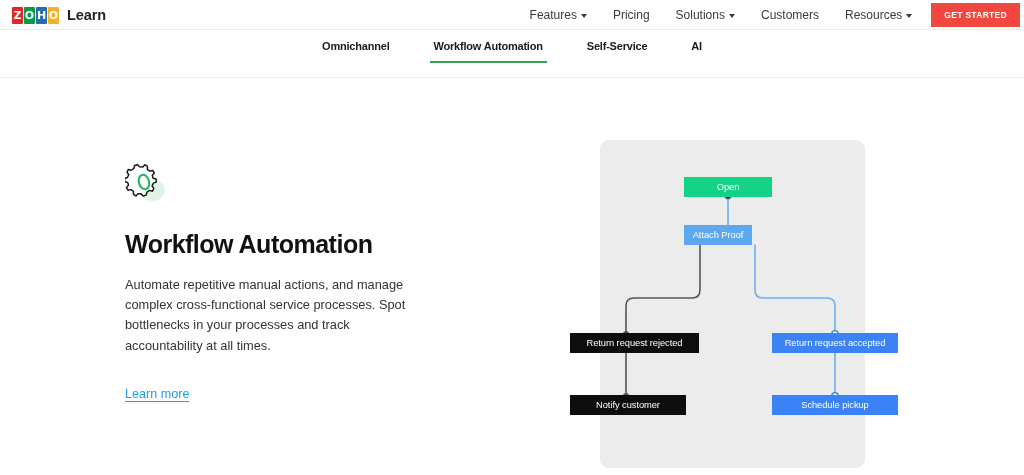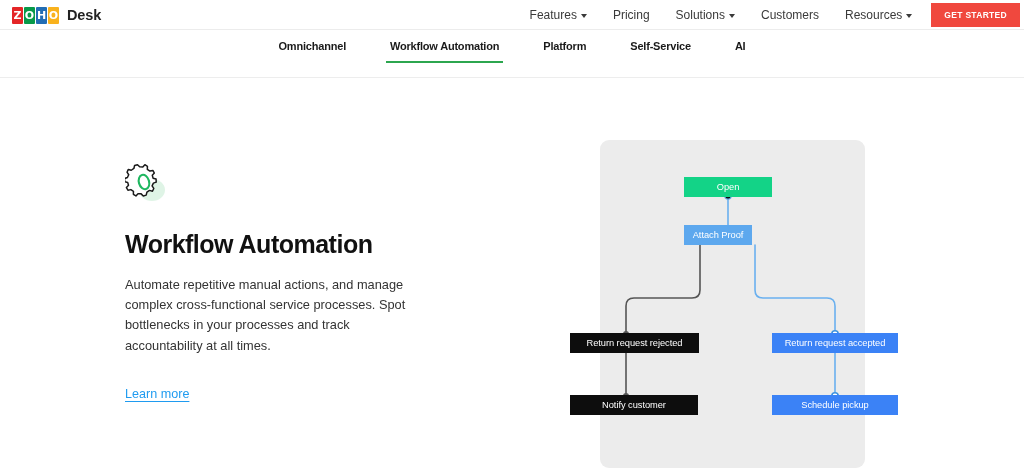--- a/index.html
+++ b/index.html
@@ -208,21 +208,21 @@
 
 <div class="header">
 
   <div class="brand">
     <span class="zoho-logo">
       <span class="zoho-tile t0">Z</span>
       <span class="zoho-tile t1">O</span>
       <span class="zoho-tile t2">H</span>
       <span class="zoho-tile t3">O</span>
     </span>
-    <span class="brand-name">Desk</span>
+    <span class="brand-name">Learn</span>
   </div>
 
   <div class="topnav">
     <div class="topnav-item">
       <span>Features</span>
       <span class="caret"></span>
     </div>
     <div class="topnav-item">
       <span>Pricing</span>
     </div>
@@ -237,21 +237,20 @@
       <span>Resources</span>
       <span class="caret"></span>
     </div>
     <button class="cta-button">GET STARTED</button>
   </div>
 </div>
 
 <div class="tabs">
   <div class="tab">Omnichannel</div>
   <div class="tab active">Workflow Automation</div>
-  <div class="tab">Platform</div>
   <div class="tab">Self-Service</div>
   <div class="tab">AI</div>
 </div>
 
 <div class="content-left">
 
   <div class="gear-wrap">
     <svg width="44" height="44" viewBox="0 0 44 44">
       <ellipse cx="27" cy="27" rx="13" ry="11" fill="#d9f2e2" opacity="0.85"></ellipse>
       <g transform="translate(19,19) rotate(-16) translate(-19,-19)">
@@ -287,15 +286,15 @@
 </svg>
 
 <div class="node green" style="left:684px; top:177px; width:88px;">Open</div>
 
 <div class="node blue" style="left:684px; top:225px; width:68px;">Attach Proof</div>
 
 <div class="node dark" style="left:570px; top:333px; width:129px;">Return request rejected</div>
 
 <div class="node blue-soft" style="left:772px; top:333px; width:126px;">Return request accepted</div>
 
-<div class="node dark" style="left:570px; top:395px; width:128px;">Notify customer</div>
+<div class="node dark" style="left:570px; top:395px; width:116px;">Notify customer</div>
 
 <div class="node blue-soft" style="left:772px; top:395px; width:126px;">Schedule pickup</div>
 
 </body></html>

